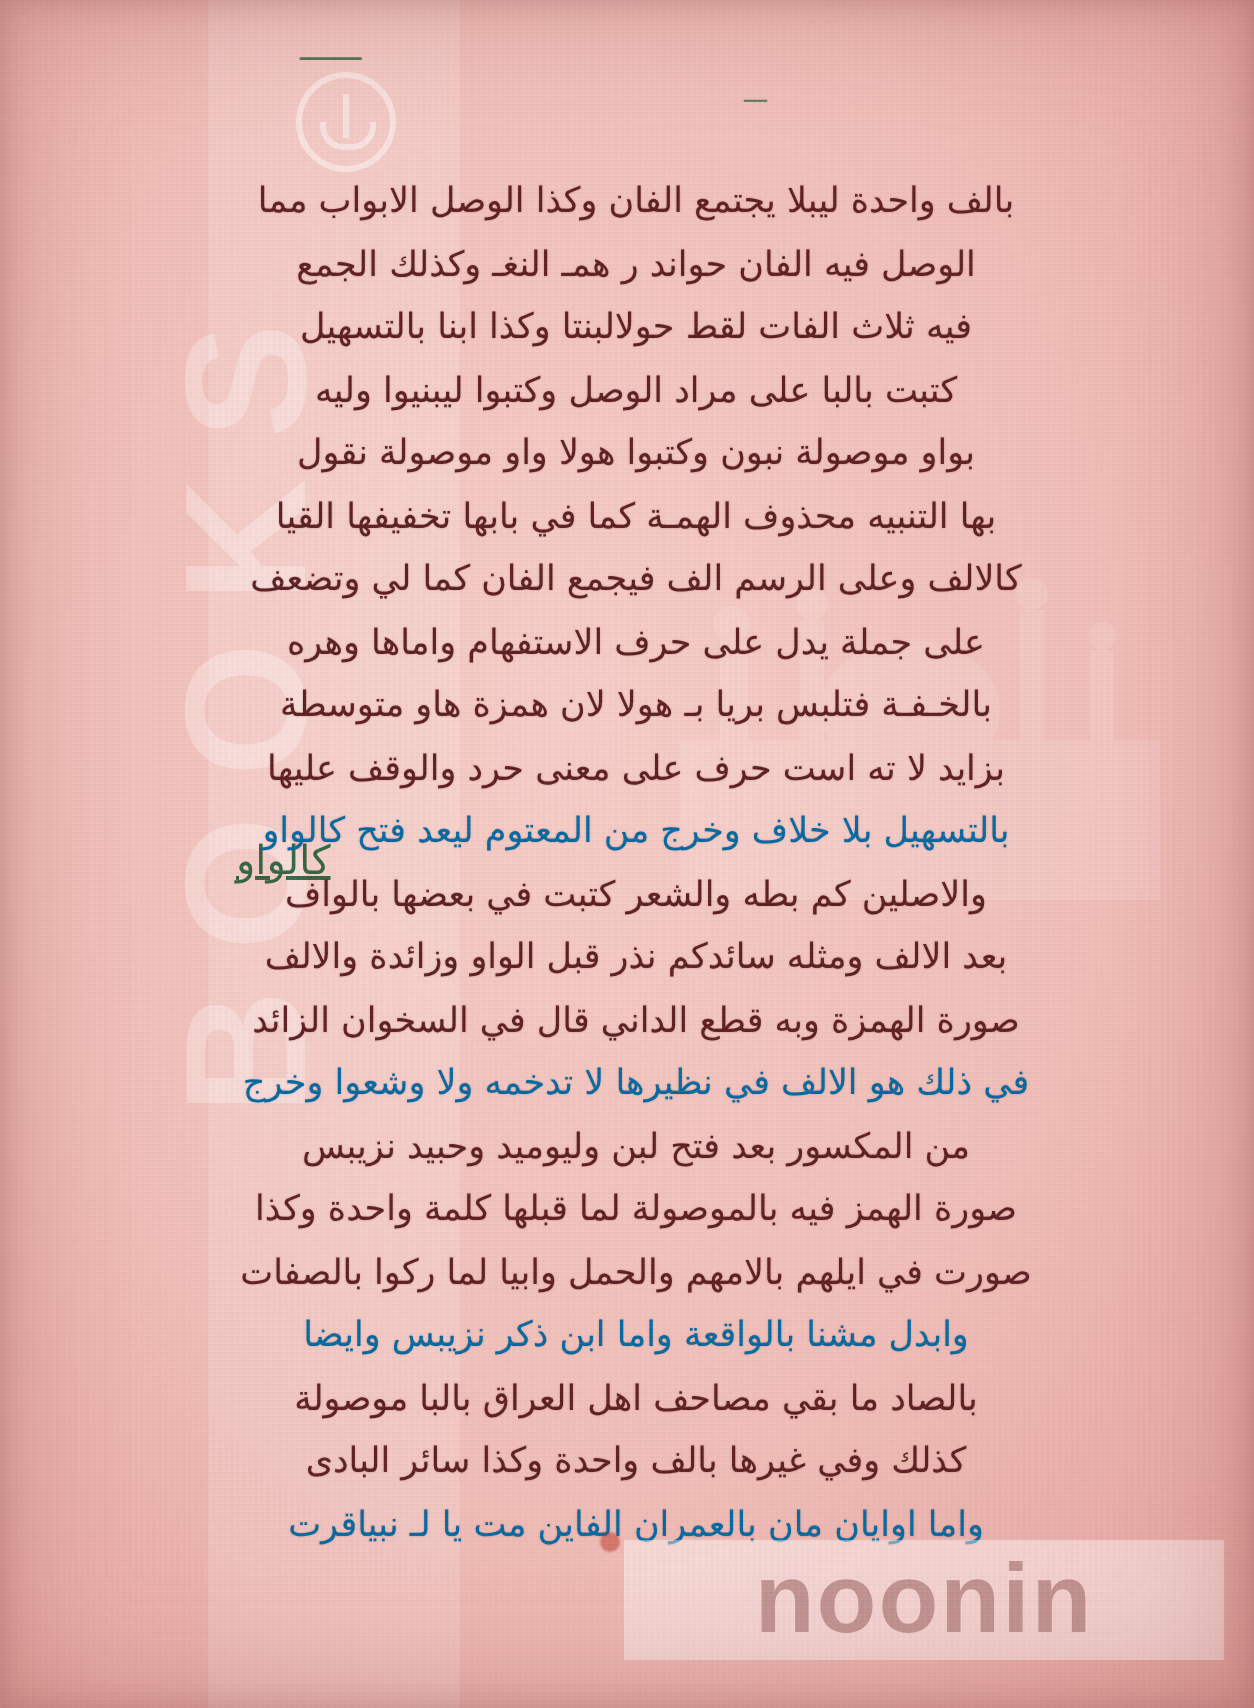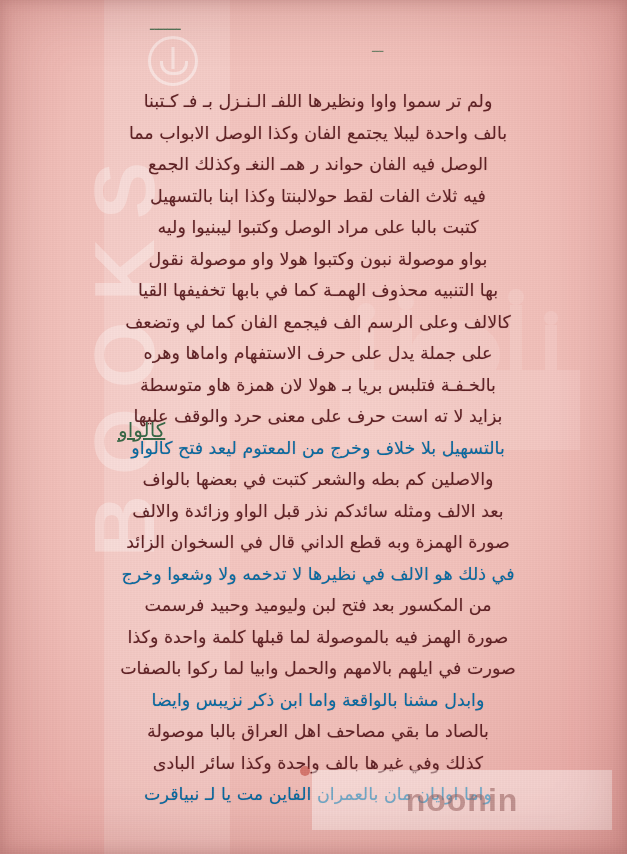--- a/index.html
+++ b/index.html
@@ -109,21 +109,21 @@
     pointer-events: none;
   }
   .wm-bottom {
     position: absolute;
     left: 312px;
     top: 770px;
     width: 300px;
     height: 60px;
     background: rgba(255,255,255,0.42);
     color: rgba(150, 95, 92, 0.55);
-    font-size: 32px;
+    font-size: 49px;
     font-weight: 700;
     letter-spacing: 1px;
     display: flex;
     align-items: center;
     justify-content: center;
     pointer-events: none;
     user-select: none;
   }
 
   
@@ -212,37 +212,36 @@
   </div>
 
   <div class="wm-circle"></div>
   <div class="wm-vertical">BOOKS</div>
 
   <div class="margin-note note-top">ـــــــ</div>
   <div class="margin-note note-top2">ـــ</div>
   <div class="margin-note note-left-edge">كالواو</div>
 
   <div class="manuscript">
-    <div class="line">ولم تر سموا واوا ونظيرها اللفـ الـنـزل بـ فـ كـتبنا</div>
     <div class="line">بالف واحدة ليبلا يجتمع الفان وكذا الوصل الابواب مما</div>
     <div class="line">الوصل فيه الفان حواند ر همـ النغـ وكذلك الجمع</div>
     <div class="line">فيه ثلاث الفات لقط حولالبنتا وكذا ابنا بالتسهيل</div>
     <div class="line">كتبت بالبا على مراد الوصل وكتبوا ليبنيوا وليه</div>
     <div class="line">بواو موصولة نبون وكتبوا هولا واو موصولة نقول</div>
     <div class="line">بها التنبيه محذوف الهمـة كما في بابها تخفيفها القيا</div>
     <div class="line">كالالف وعلى الرسم الف فيجمع الفان كما لي وتضعف</div>
     <div class="line">على جملة يدل على حرف الاستفهام واماها وهره</div>
     <div class="line">بالخـفـة فتلبس بريا بـ هولا لان همزة هاو متوسطة</div>
     <div class="line">بزايد لا ته است حرف على معنى حرد والوقف عليها</div>
     <div class="line rubric">بالتسهيل بلا خلاف وخرج من المعتوم ليعد فتح كالواو</div>
     <div class="line">والاصلين كم بطه والشعر كتبت في بعضها بالواف</div>
     <div class="line">بعد الالف ومثله سائدكم نذر قبل الواو وزائدة والالف</div>
     <div class="line">صورة الهمزة وبه قطع الداني قال في السخوان الزائد</div>
     <div class="line rubric">في ذلك هو الالف في نظيرها لا تدخمه ولا وشعوا وخرج</div>
-    <div class="line">من المكسور بعد فتح لبن وليوميد وحبيد فرسمت</div>
+    <div class="line">من المكسور بعد فتح لبن وليوميد وحبيد نزيبس</div>
     <div class="line">صورة الهمز فيه بالموصولة لما قبلها كلمة واحدة وكذا</div>
     <div class="line">صورت في ايلهم بالامهم والحمل وابيا لما ركوا بالصفات</div>
     <div class="line rubric">وابدل مشنا بالواقعة واما ابن ذكر نزيبس وايضا</div>
     <div class="line">بالصاد ما بقي مصاحف اهل العراق بالبا موصولة</div>
     <div class="line">كذلك وفي غيرها بالف واحدة وكذا سائر البادى</div>
     <div class="line rubric">واما اوايان مان بالعمران الفاين مت يا لـ نبياقرت</div>
   </div>
 
   <div class="blot"></div>
   <div class="wm-bottom">noonin</div>

